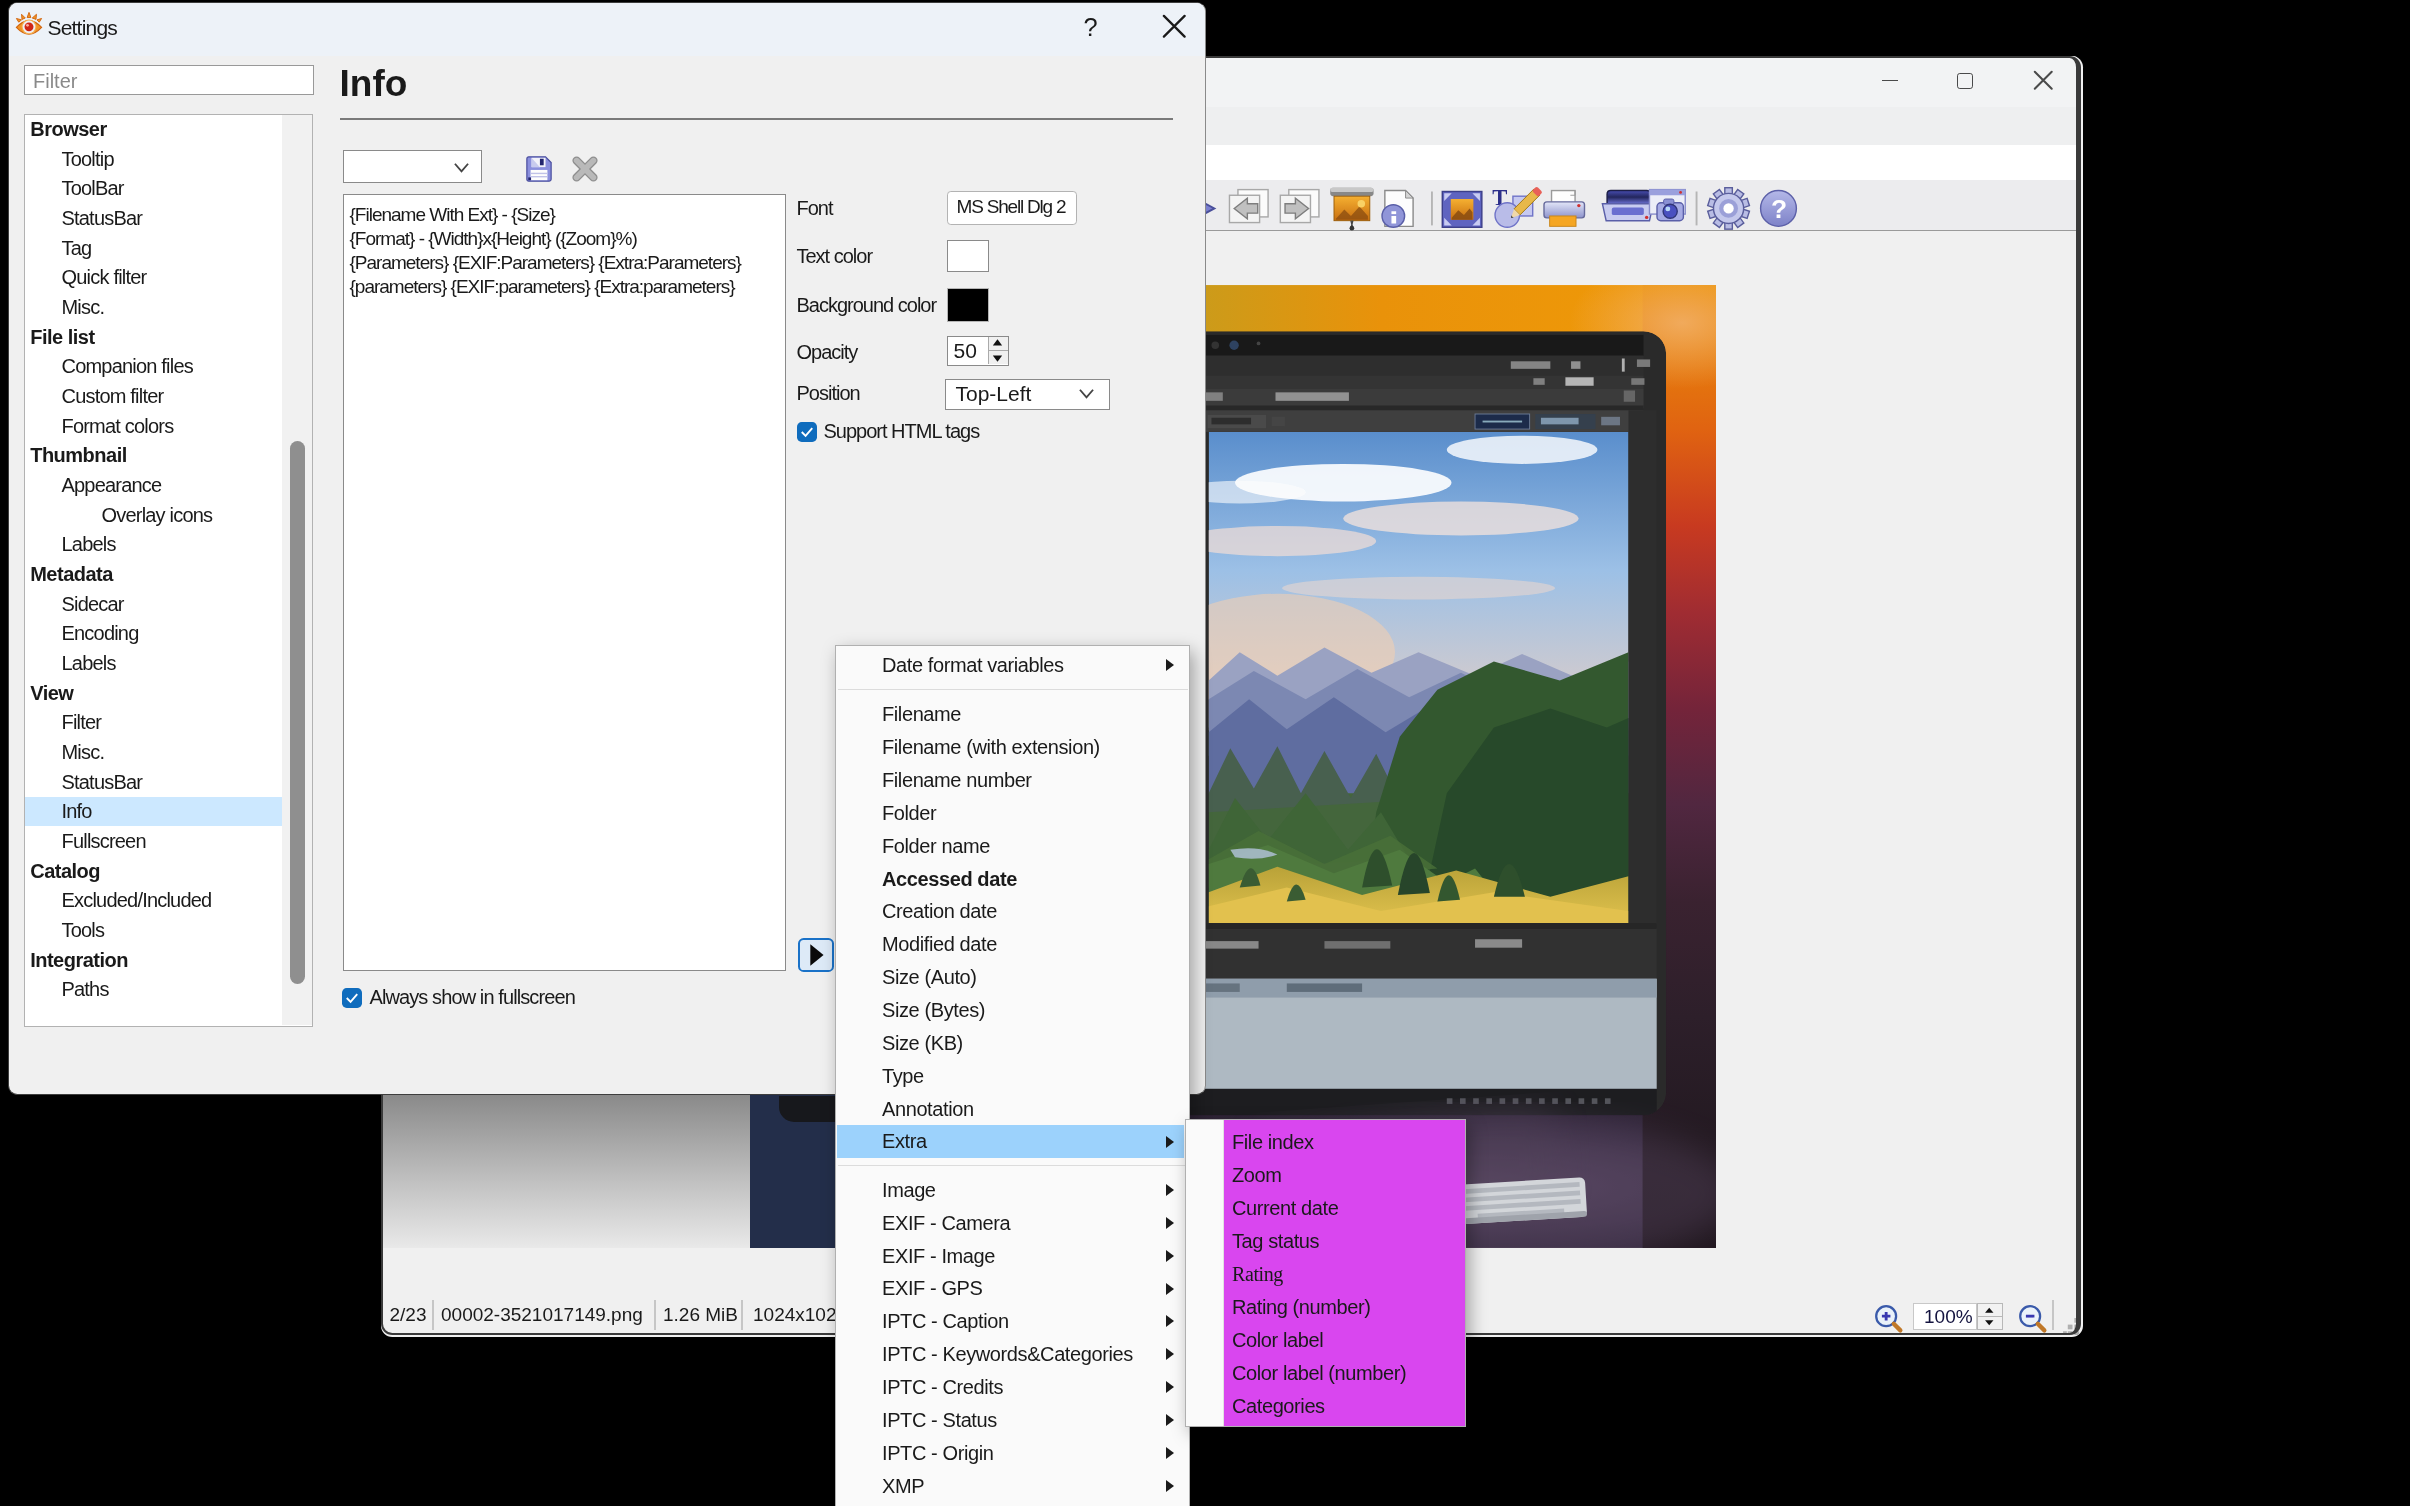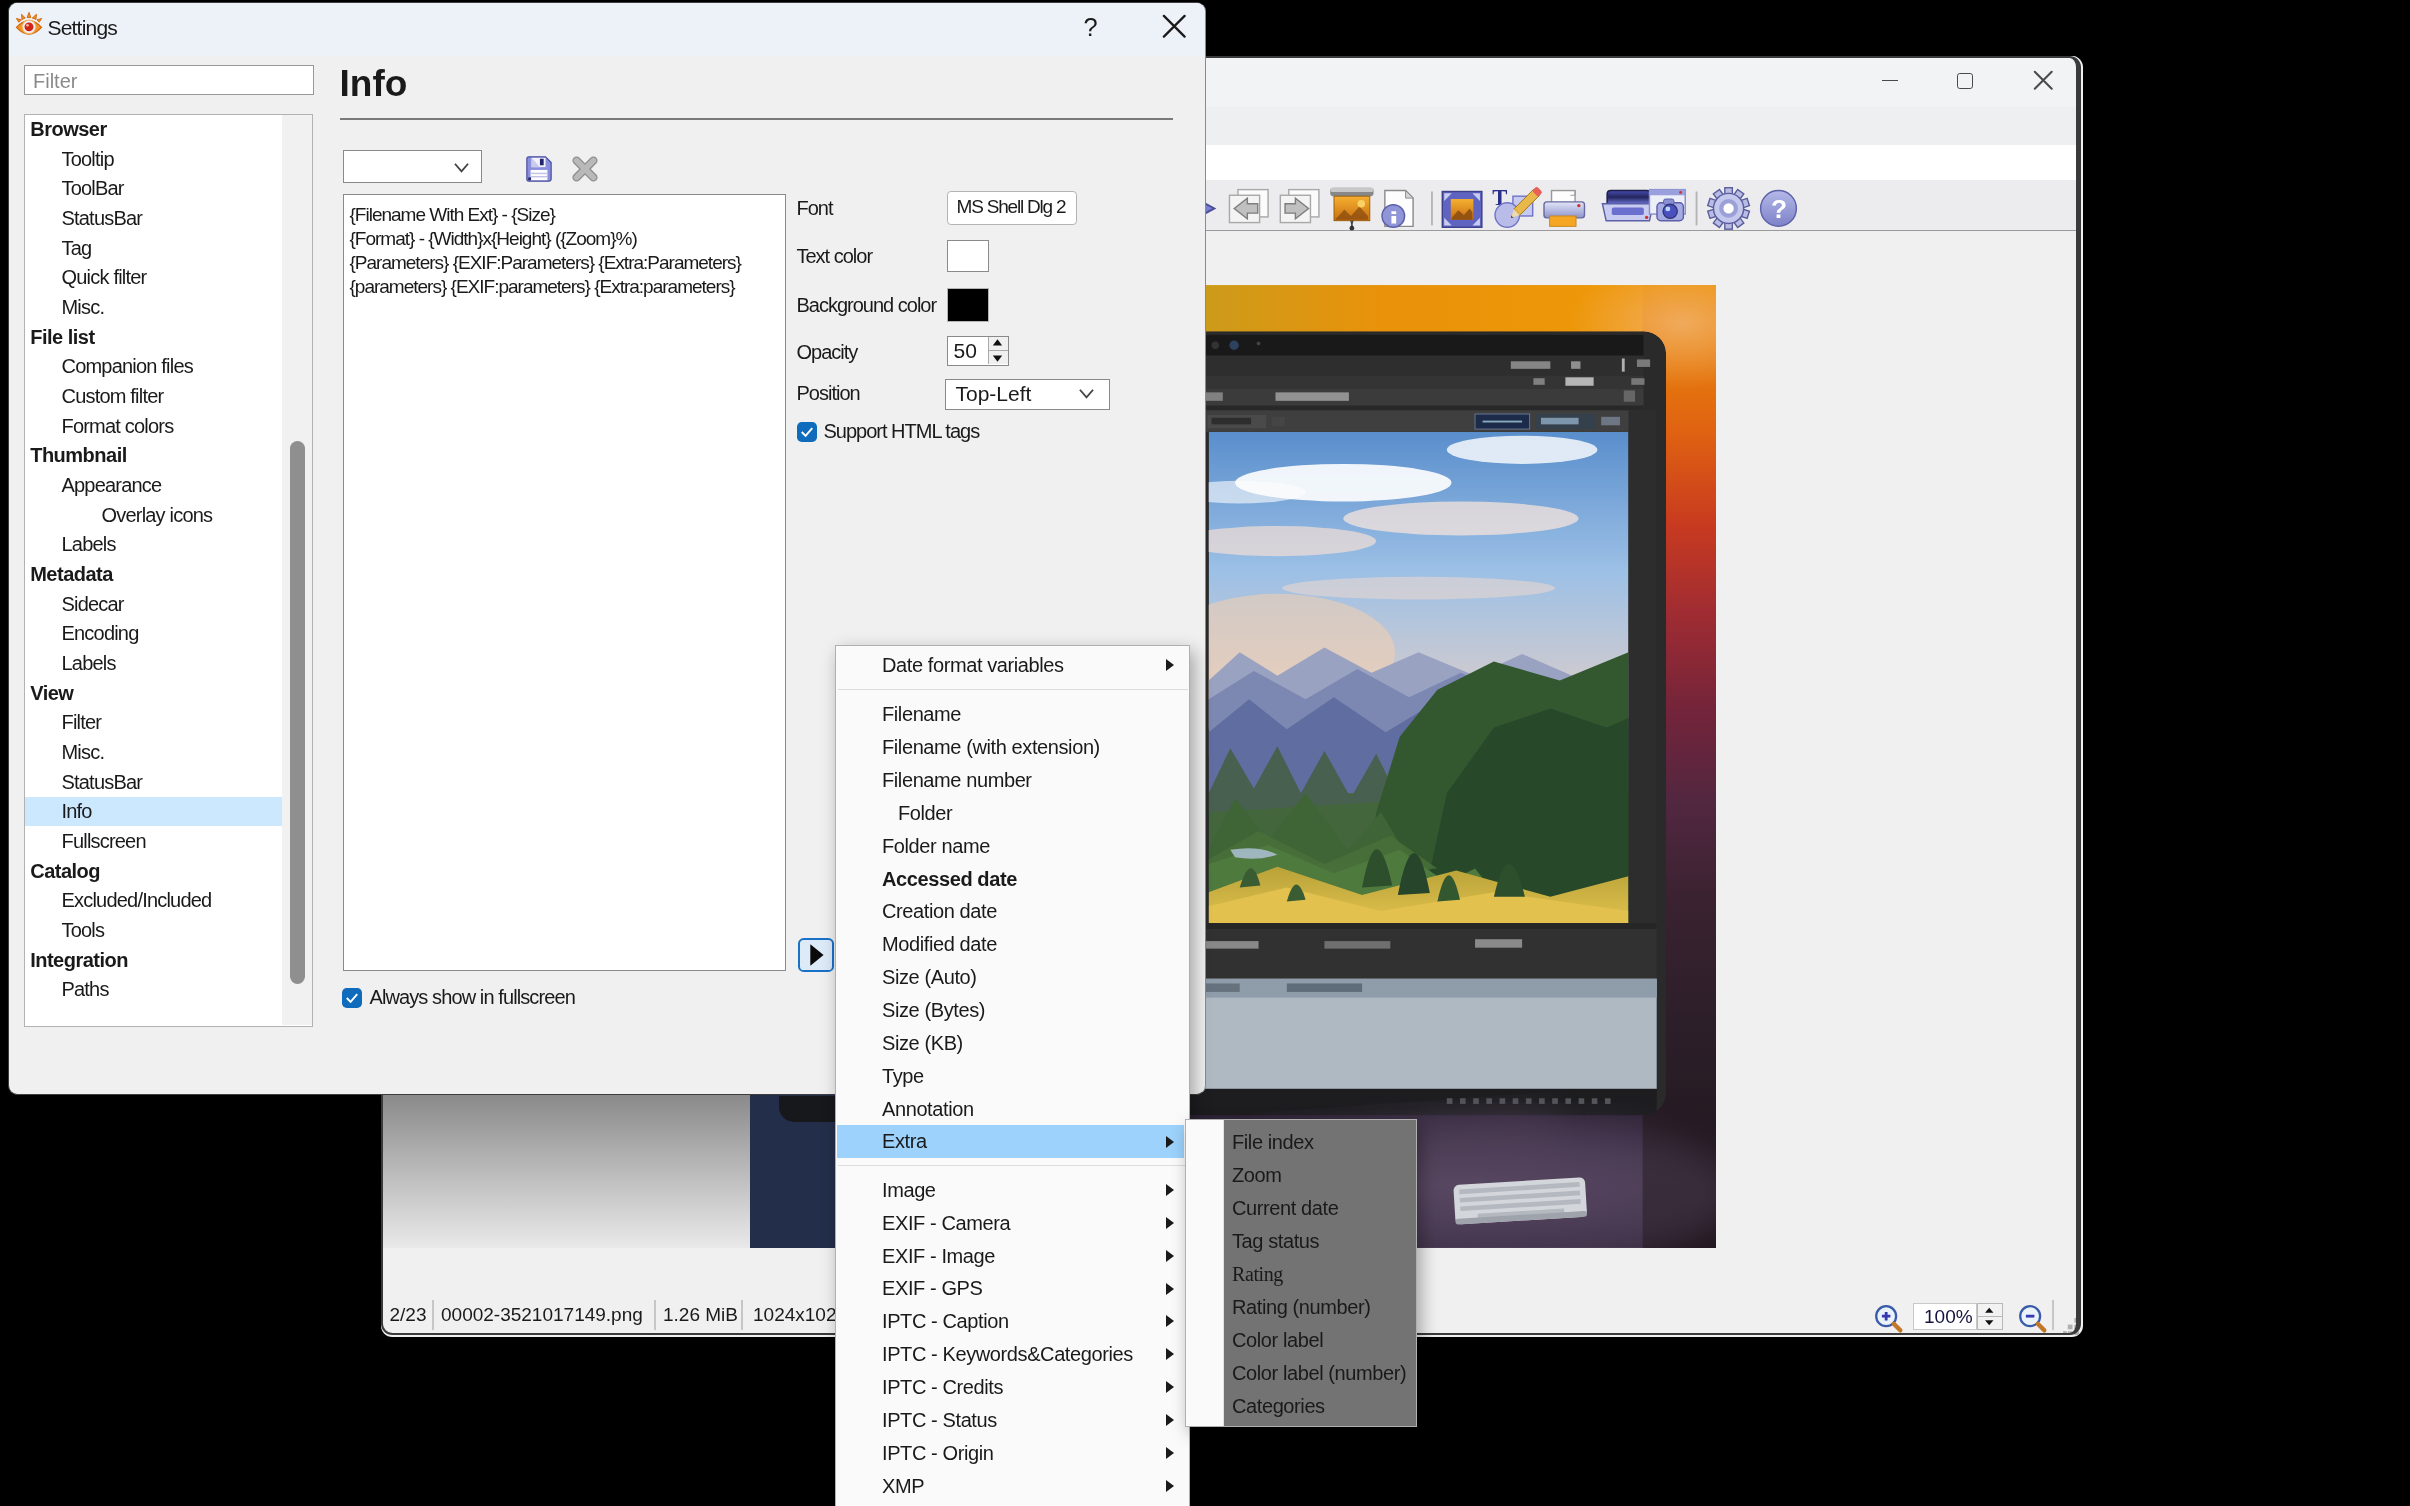--- a/index.html
+++ b/index.html
@@ -530,21 +530,21 @@
   <div class="lb" style="left:361px;top:983px;letter-spacing:-0.9px;">Always show in fullscreen</div>
 </div>
 
 <div class="abs" id="menu" style="left:835px;top:645px;width:355px;height:862px;background:#fafafa;border:0.9px solid #b0b0b0;box-sizing:border-box;box-shadow:3.8px 5.6px 17px rgba(0,0,0,0.35);">
   <div class="mi" style="top:2.8px;">Date format variables</div>
       <div class="chev" style="top:13px;"></div>
   <div class="abs" style="left:1.9px;top:43px;width:350px;height:1.4px;background:#dcdcdc;"></div>
   <div class="mi" style="top:52px;">Filename</div>
   <div class="mi" style="top:85px;">Filename (with extension)</div>
   <div class="mi" style="top:118px;">Filename number</div>
-  <div class="mi" style="top:151px;margin-left:16px;">Folder</div>
+  <div class="mi" style="top:151px;">Folder</div>
   <div class="mi" style="top:184px;">Folder name</div>
   <div class="mi" style="top:217px;font-weight:bold;">Accessed date</div>
   <div class="mi" style="top:249px;">Creation date</div>
   <div class="mi" style="top:282px;">Modified date</div>
   <div class="mi" style="top:315px;">Size (Auto)</div>
   <div class="mi" style="top:348px;">Size (Bytes)</div>
   <div class="mi" style="top:381px;">Size (KB)</div>
   <div class="mi" style="top:414px;">Type</div>
   <div class="mi" style="top:447px;">Annotation</div>
   <div class="abs" style="left:0.9px;top:479px;width:347px;height:33px;background:#9cd2fc;"></div>
@@ -566,21 +566,21 @@
   <div class="mi" style="top:725px;">IPTC - Credits</div>
       <div class="chev" style="top:735px;"></div>
   <div class="mi" style="top:758px;">IPTC - Status</div>
       <div class="chev" style="top:768px;"></div>
   <div class="mi" style="top:791px;">IPTC - Origin</div>
       <div class="chev" style="top:801px;"></div>
   <div class="mi" style="top:824px;">XMP</div>
       <div class="chev" style="top:834px;"></div>
 </div>
 
-<div class="abs" id="submenu" style="left:1185px;top:1119px;width:232px;height:308px;background:#737373;border:0.9px solid #b0b0b0;box-sizing:border-box;box-shadow:3.8px 5.6px 17px rgba(0,0,0,0.35);">
+<div class="abs" id="submenu" style="left:1185px;top:1119px;width:281px;height:308px;background:#d946ef;border:0.9px solid #b0b0b0;box-sizing:border-box;box-shadow:3.8px 5.6px 17px rgba(0,0,0,0.35);">
   <div class="abs" style="left:0;top:0;width:37px;height:306px;background:#fafafa;border-right:0.9px solid #e2e2e2;"></div>
   <div class="mi smi" style="top:6.1px;">File index</div>
   <div class="mi smi" style="top:39px;">Zoom</div>
   <div class="mi smi" style="top:72px;">Current date</div>
   <div class="mi smi" style="top:105px;">Tag status</div>
   <div class="mi smi" style="top:138px;font-family:Liberation Serif, serif;">Rating</div>
   <div class="mi smi" style="top:171px;">Rating (number)</div>
   <div class="mi smi" style="top:204px;">Color label</div>
   <div class="mi smi" style="top:237px;">Color label (number)</div>
   <div class="mi smi" style="top:270px;">Categories</div>

